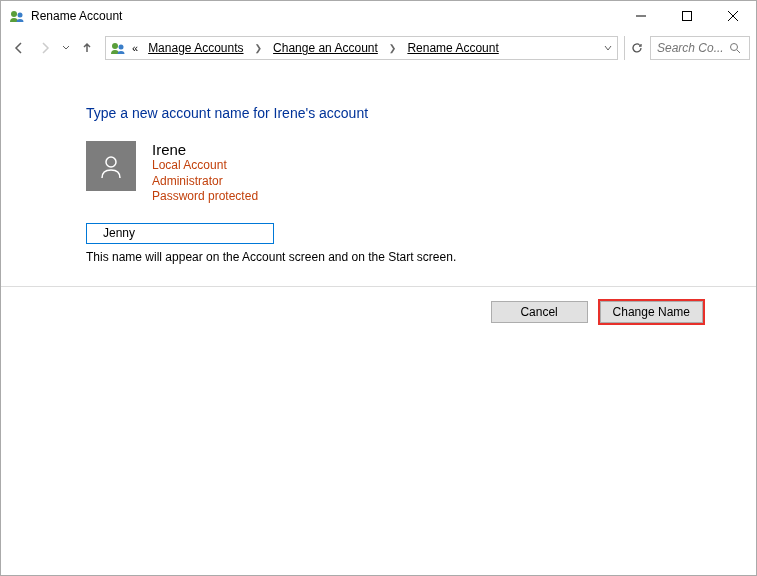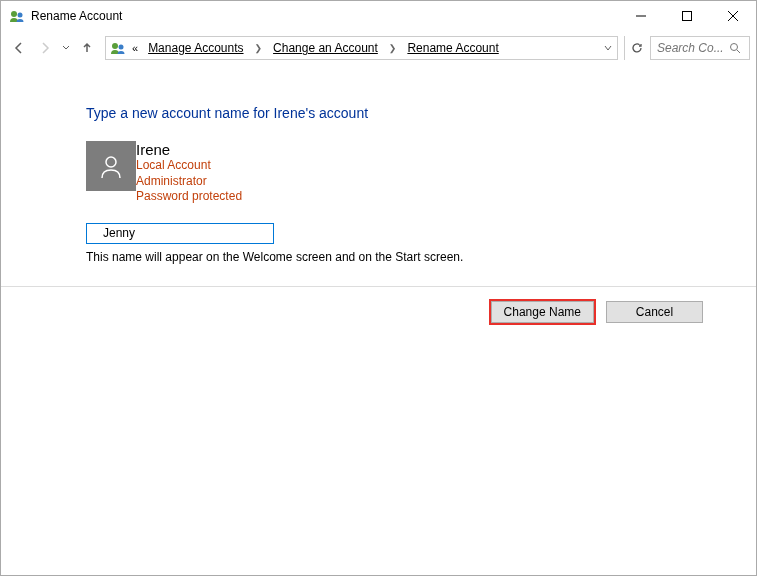--- a/index.html
+++ b/index.html
@@ -86,21 +86,21 @@
       padding: 0;
     }
     .heading {
       color: #003399;
       font-size: 14px;
       margin: 40px 0 20px 85px;
     }
     .account-info {
       display: flex;
       margin-left: 85px;
-      gap: 0;
+      gap: 16px;
       margin-bottom: 18px;
     }
     .avatar {
       width: 50px; height: 50px;
       background: #7d7d7d;
       display: flex; align-items: center; justify-content: center;
     }
     .account-details { display: flex; flex-direction: column; }
     .account-name { font-size: 15px; color: #000; }
     .account-line { font-size: 12px; color: #c2410c; line-height: 1.3; }
@@ -244,19 +244,19 @@
       </svg>
     </div>
     <div class="account-details">
       <div class="account-name">Irene</div>
       <div class="account-line">Local Account</div>
       <div class="account-line">Administrator</div>
       <div class="account-line">Password protected</div>
     </div>
   </div>
   <input class="name-input" type="text" value="Jenny" style="">
-  <div class="hint">This name will appear on the Welcome screen and on the Start screen.</div>
+  <div class="hint">This name will appear on the Account screen and on the Start screen.</div>
   <div class="divider"></div>
   <div class="button-row">
+    <button class="btn">Cancel</button>
     <button class="btn btn-primary">Change Name</button>
-    <button class="btn">Cancel</button>
   </div>
 </div>
 
 </body></html>

